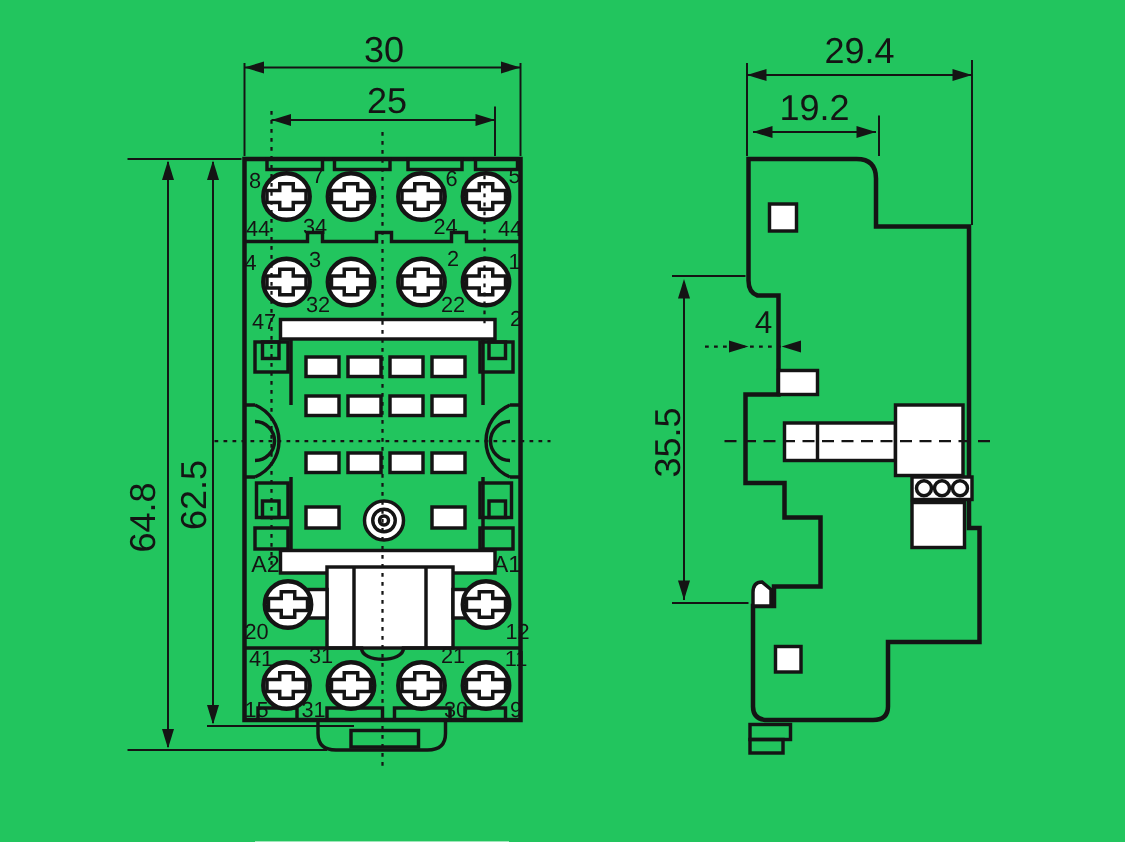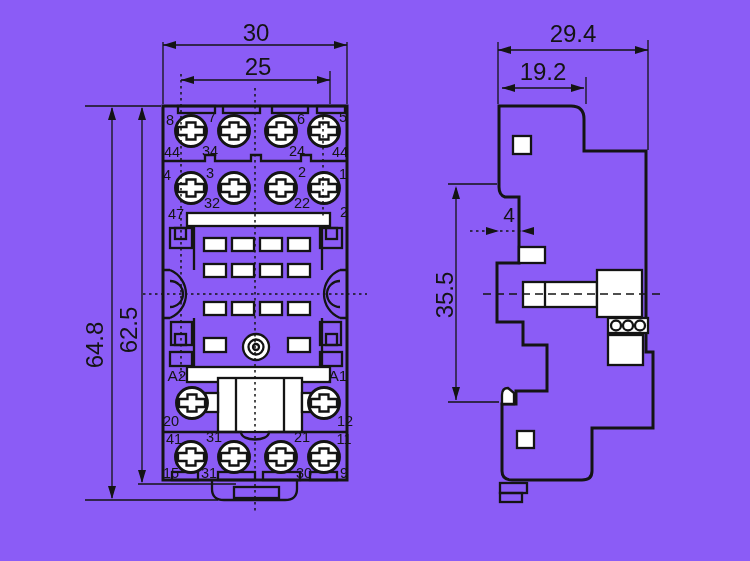--- a/index.html
+++ b/index.html
@@ -1,16 +1,16 @@
 <!DOCTYPE html>
 <html><head>
 <meta charset="utf-8">
 <style>
   html,body{margin:0;padding:0;background:#fff;}
-  .canvas{position:relative;width:750px;height:561px;background:#8b5cf6;overflow:hidden;
+  .canvas{position:relative;width:750px;height:561px;background:#22c55e;overflow:hidden;
           font-family:"Liberation Sans","DejaVu Sans",sans-serif;text-align:center;}
   svg{position:absolute;left:0;top:0;}
   svg text{fill:#141414;font-family:"Liberation Sans","DejaVu Sans",sans-serif;}
   .dim{font-size:24px;}
   .dim4{font-size:21px;}
   .lbl{font-size:14.5px;}
   .lbl2{font-size:15.5px;}
   .o{fill:none;stroke:#141414;stroke-width:3;stroke-linejoin:miter;}
   .i{fill:#fff;stroke:#141414;stroke-width:2.3;}
   .i2{fill:none;stroke:#141414;stroke-width:2.3;}

